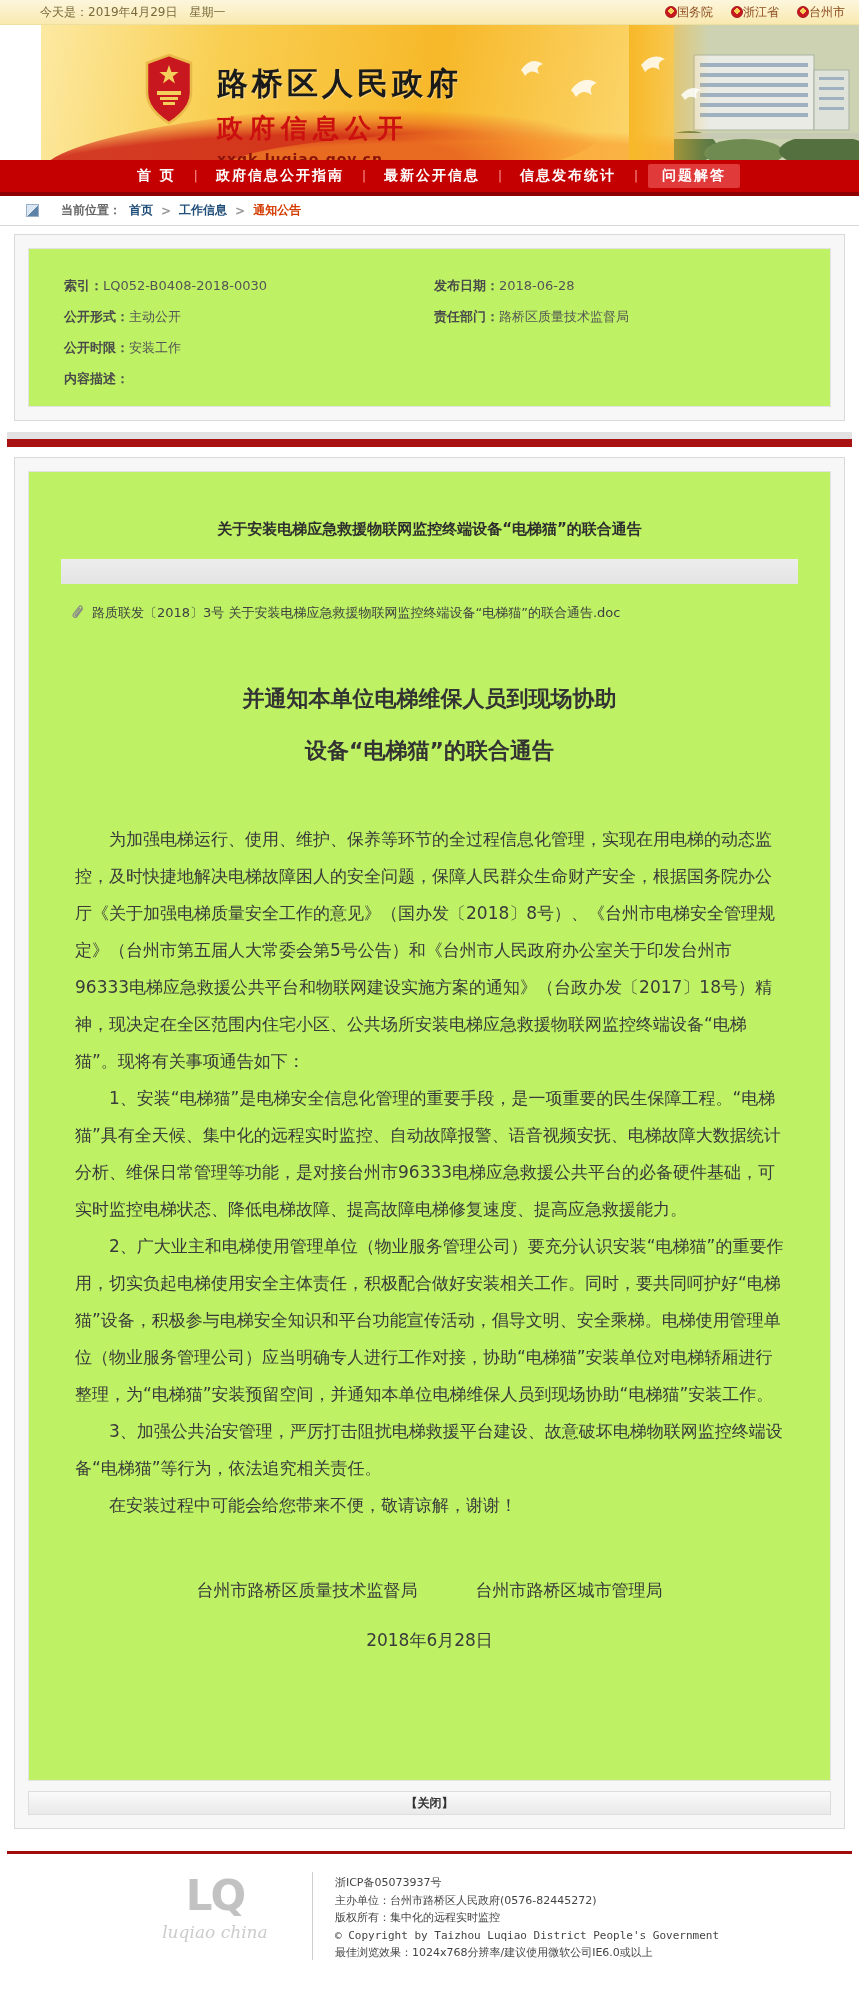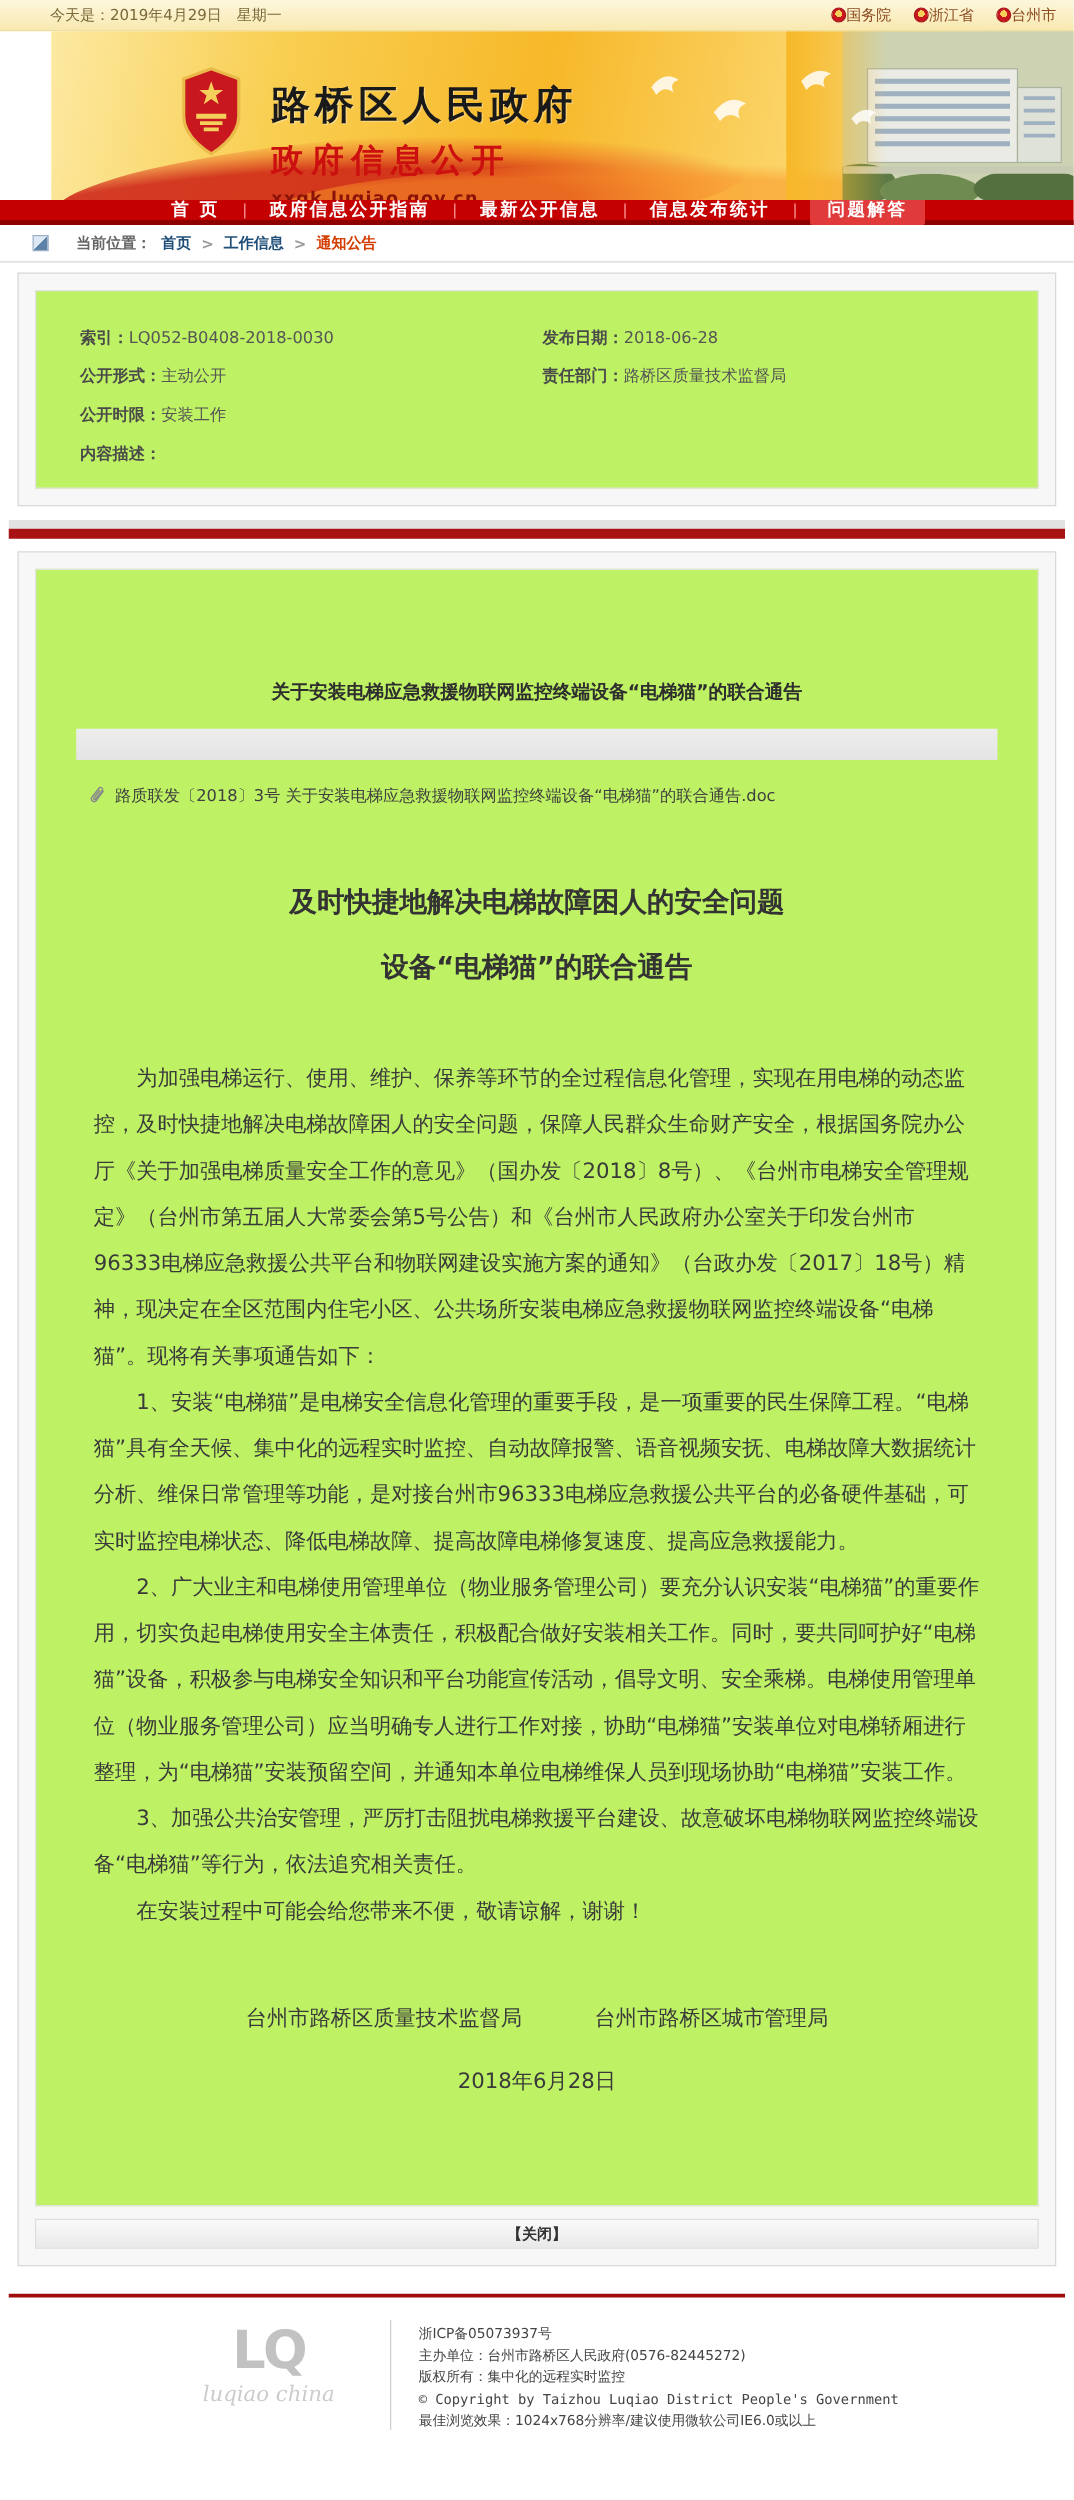--- a/index.html
+++ b/index.html
@@ -24,21 +24,21 @@
   .banner-titles { position:absolute; left:176px; top:38px; }
   .site-title { font-size:31px; font-weight:bold; color:#1a1a1a; letter-spacing:4px; text-shadow:1px 1px 0 rgba(255,255,255,.35); }
   .site-subtitle { font-size:26px; font-weight:bold; color:#cc0f0f; letter-spacing:6px; margin-top:6px; }
   .site-url { font-size:14px; font-weight:bold; color:#8b1208; margin-top:5px; letter-spacing:1px; }
   .doves { position:absolute; left:470px; top:25px; opacity:.9; }
   .building { position:absolute; right:0; top:0; width:185px; height:135px; }
   .building-fade { position:absolute; right:150px; top:0; width:80px; height:135px;
                    background:linear-gradient(90deg, rgba(247,184,41,1), rgba(247,184,41,0)); }
 
   
-  .navbar { height:20px; background:#c40000; border-bottom:4px solid #8e0000;
+  .navbar { height:36px; background:#c40000; border-bottom:4px solid #8e0000;
             display:flex; align-items:center; justify-content:center; gap:0; }
   .nav-item { color:#fff; font-size:14px; font-weight:bold; padding:0 18px; cursor:pointer; letter-spacing:2px; white-space:nowrap; }
   .nav-sep { color:#ff9a9a; font-size:12px; }
   .nav-item.hl { background:#e03a3a; border-radius:2px; padding:3px 14px; margin-left:10px; }
 
   
   .breadcrumb { height:30px; background:#fff; border-bottom:1px solid #d8d8d8; display:flex; align-items:center; gap:8px; padding-left:26px; font-size:12px; color:#666;font-weight:bold; }
   .loc-icon { width:13px; height:13px; border:1px solid #9ab0c8; background:linear-gradient(135deg,#dbe7f2 50%,#5d82a8 50%); margin-right:14px; }
   .crumb-link { color:#1f4e79; cursor:pointer; text-decoration:none; }
   .crumb-current { color:#d43c00; }
@@ -53,21 +53,21 @@
   .meta-grid { display:grid; grid-template-columns: 370px 1fr; row-gap:13px; font-size:13px; color:#555; }
   .meta-label { font-weight:bold; color:#4a4a4a; }
 
   
   .sep-gray { height:7px; background:#e2e2e2; margin:11px 7px 0; }
   .sep-red  { height:8px; background:#a81212; margin:0 7px; }
 
   
   .doc-outer { margin-top:10px; }
   .doc-inner { padding:48px 28px 0; min-height:1310px; }
-  .doc-list-title { text-align:center; font-size:15px; font-weight:bold; color:#2e2e2e;margin-top:40px; }
+  .doc-list-title { text-align:center; font-size:15px; font-weight:bold; color:#2e2e2e; }
   .doc-gray-bar { height:25px; background:linear-gradient(#ededed,#e4e4e4); margin:20px 4px 0; }
   .attachment { display:flex; align-items:center; gap:7px; margin:20px 0 0 14px; font-size:13px; color:#3f3f3f; cursor:pointer; }
   .doc-heading { text-align:center; font-size:22px; font-weight:bold; color:#333; margin-top:62px; line-height:30px; }
   .doc-heading .l2 { margin-top:22px; }
   .doc-body { margin:55px 18px 0; font-size:17px; line-height:37px; color:#3a3a3a; }
   .para { text-indent:2em; }
   .signatures { display:flex; justify-content:center; gap:58px; font-size:17px; color:#3a3a3a; margin-top:55px; }
   .doc-date { text-align:center; font-size:17px; color:#3a3a3a; margin-top:27px; }
 
   .close-strip { height:24px; margin-top:10px; background:linear-gradient(#fafafa,#e9e9e9); border:1px solid #ddd;
@@ -213,21 +213,21 @@
     <div class="doc-gray-bar"></div>
 
     <div class="attachment">
       <svg width="14" height="16" viewBox="0 0 14 16">
         <path d="M11.5 4 L6 11.5 a2.2 2.2 0 0 1 -3.6 -2.5 L8.2 1.6 a1.5 1.5 0 0 1 2.5 1.7 L5.4 10.4 a0.8 0.8 0 0 1 -1.3 -0.9 L8.6 3.4" fill="none" stroke="#8a8a8a" stroke-width="1.2" stroke-linecap="round"></path>
       </svg>
       <span>路质联发〔2018〕3号 关于安装电梯应急救援物联网监控终端设备“电梯猫”的联合通告.doc</span>
     </div>
 
     <div class="doc-heading">
-      <div>及时快捷地解决电梯故障困人的安全问题</div>
+      <div>并通知本单位电梯维保人员到现场协助</div>
       <div class="l2">设备“电梯猫”的联合通告</div>
     </div>
 
     <div class="doc-body">
       <div class="para">为加强电梯运行、使用、维护、保养等环节的全过程信息化管理，实现在用电梯的动态监控，及时快捷地解决电梯故障困人的安全问题，保障人民群众生命财产安全，根据国务院办公厅《关于加强电梯质量安全工作的意见》（国办发〔2018〕8号）、《台州市电梯安全管理规定》（台州市第五届人大常委会第5号公告）和《台州市人民政府办公室关于印发台州市96333电梯应急救援公共平台和物联网建设实施方案的通知》（台政办发〔2017〕18号）精神，现决定在全区范围内住宅小区、公共场所安装电梯应急救援物联网监控终端设备“电梯猫”。现将有关事项通告如下：</div>
       <div class="para">1、安装“电梯猫”是电梯安全信息化管理的重要手段，是一项重要的民生保障工程。“电梯猫”具有全天候、集中化的远程实时监控、自动故障报警、语音视频安抚、电梯故障大数据统计分析、维保日常管理等功能，是对接台州市96333电梯应急救援公共平台的必备硬件基础，可实时监控电梯状态、降低电梯故障、提高故障电梯修复速度、提高应急救援能力。</div>
       <div class="para">2、广大业主和电梯使用管理单位（物业服务管理公司）要充分认识安装“电梯猫”的重要作用，切实负起电梯使用安全主体责任，积极配合做好安装相关工作。同时，要共同呵护好“电梯猫”设备，积极参与电梯安全知识和平台功能宣传活动，倡导文明、安全乘梯。电梯使用管理单位（物业服务管理公司）应当明确专人进行工作对接，协助“电梯猫”安装单位对电梯轿厢进行整理，为“电梯猫”安装预留空间，并通知本单位电梯维保人员到现场协助“电梯猫”安装工作。</div>
       <div class="para">3、加强公共治安管理，严厉打击阻扰电梯救援平台建设、故意破坏电梯物联网监控终端设备“电梯猫”等行为，依法追究相关责任。</div>
       <div class="para">在安装过程中可能会给您带来不便，敬请谅解，谢谢！</div>
     </div>

